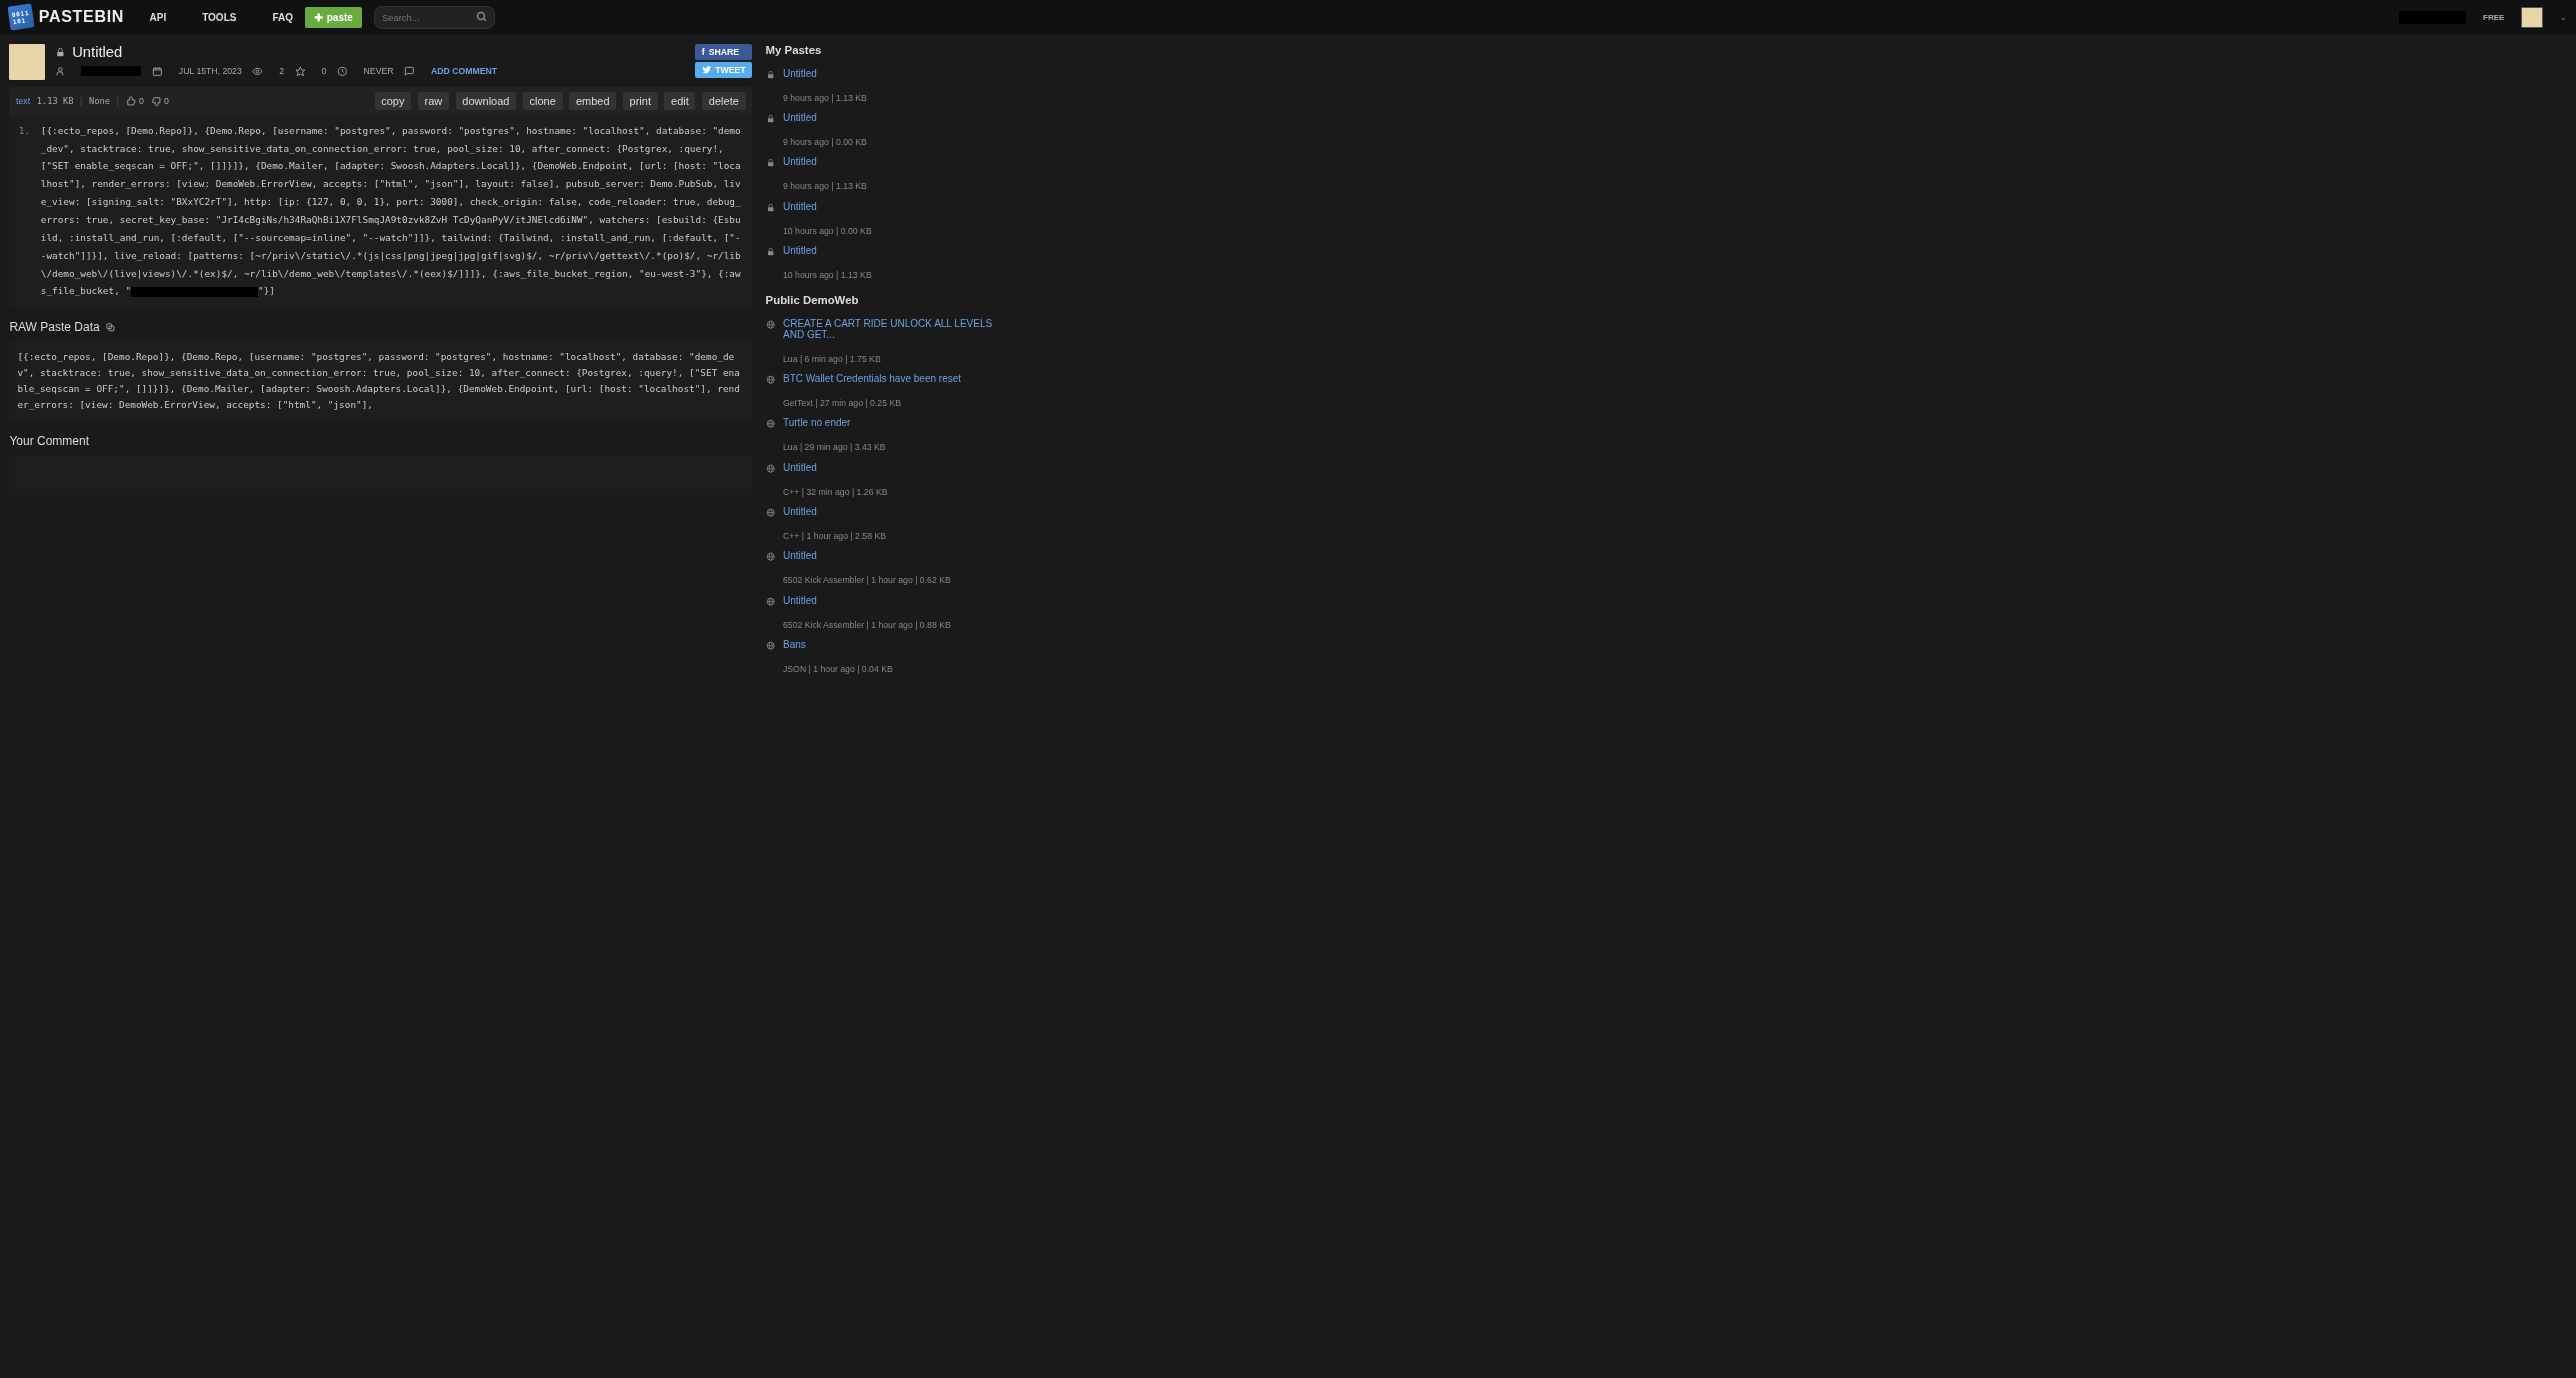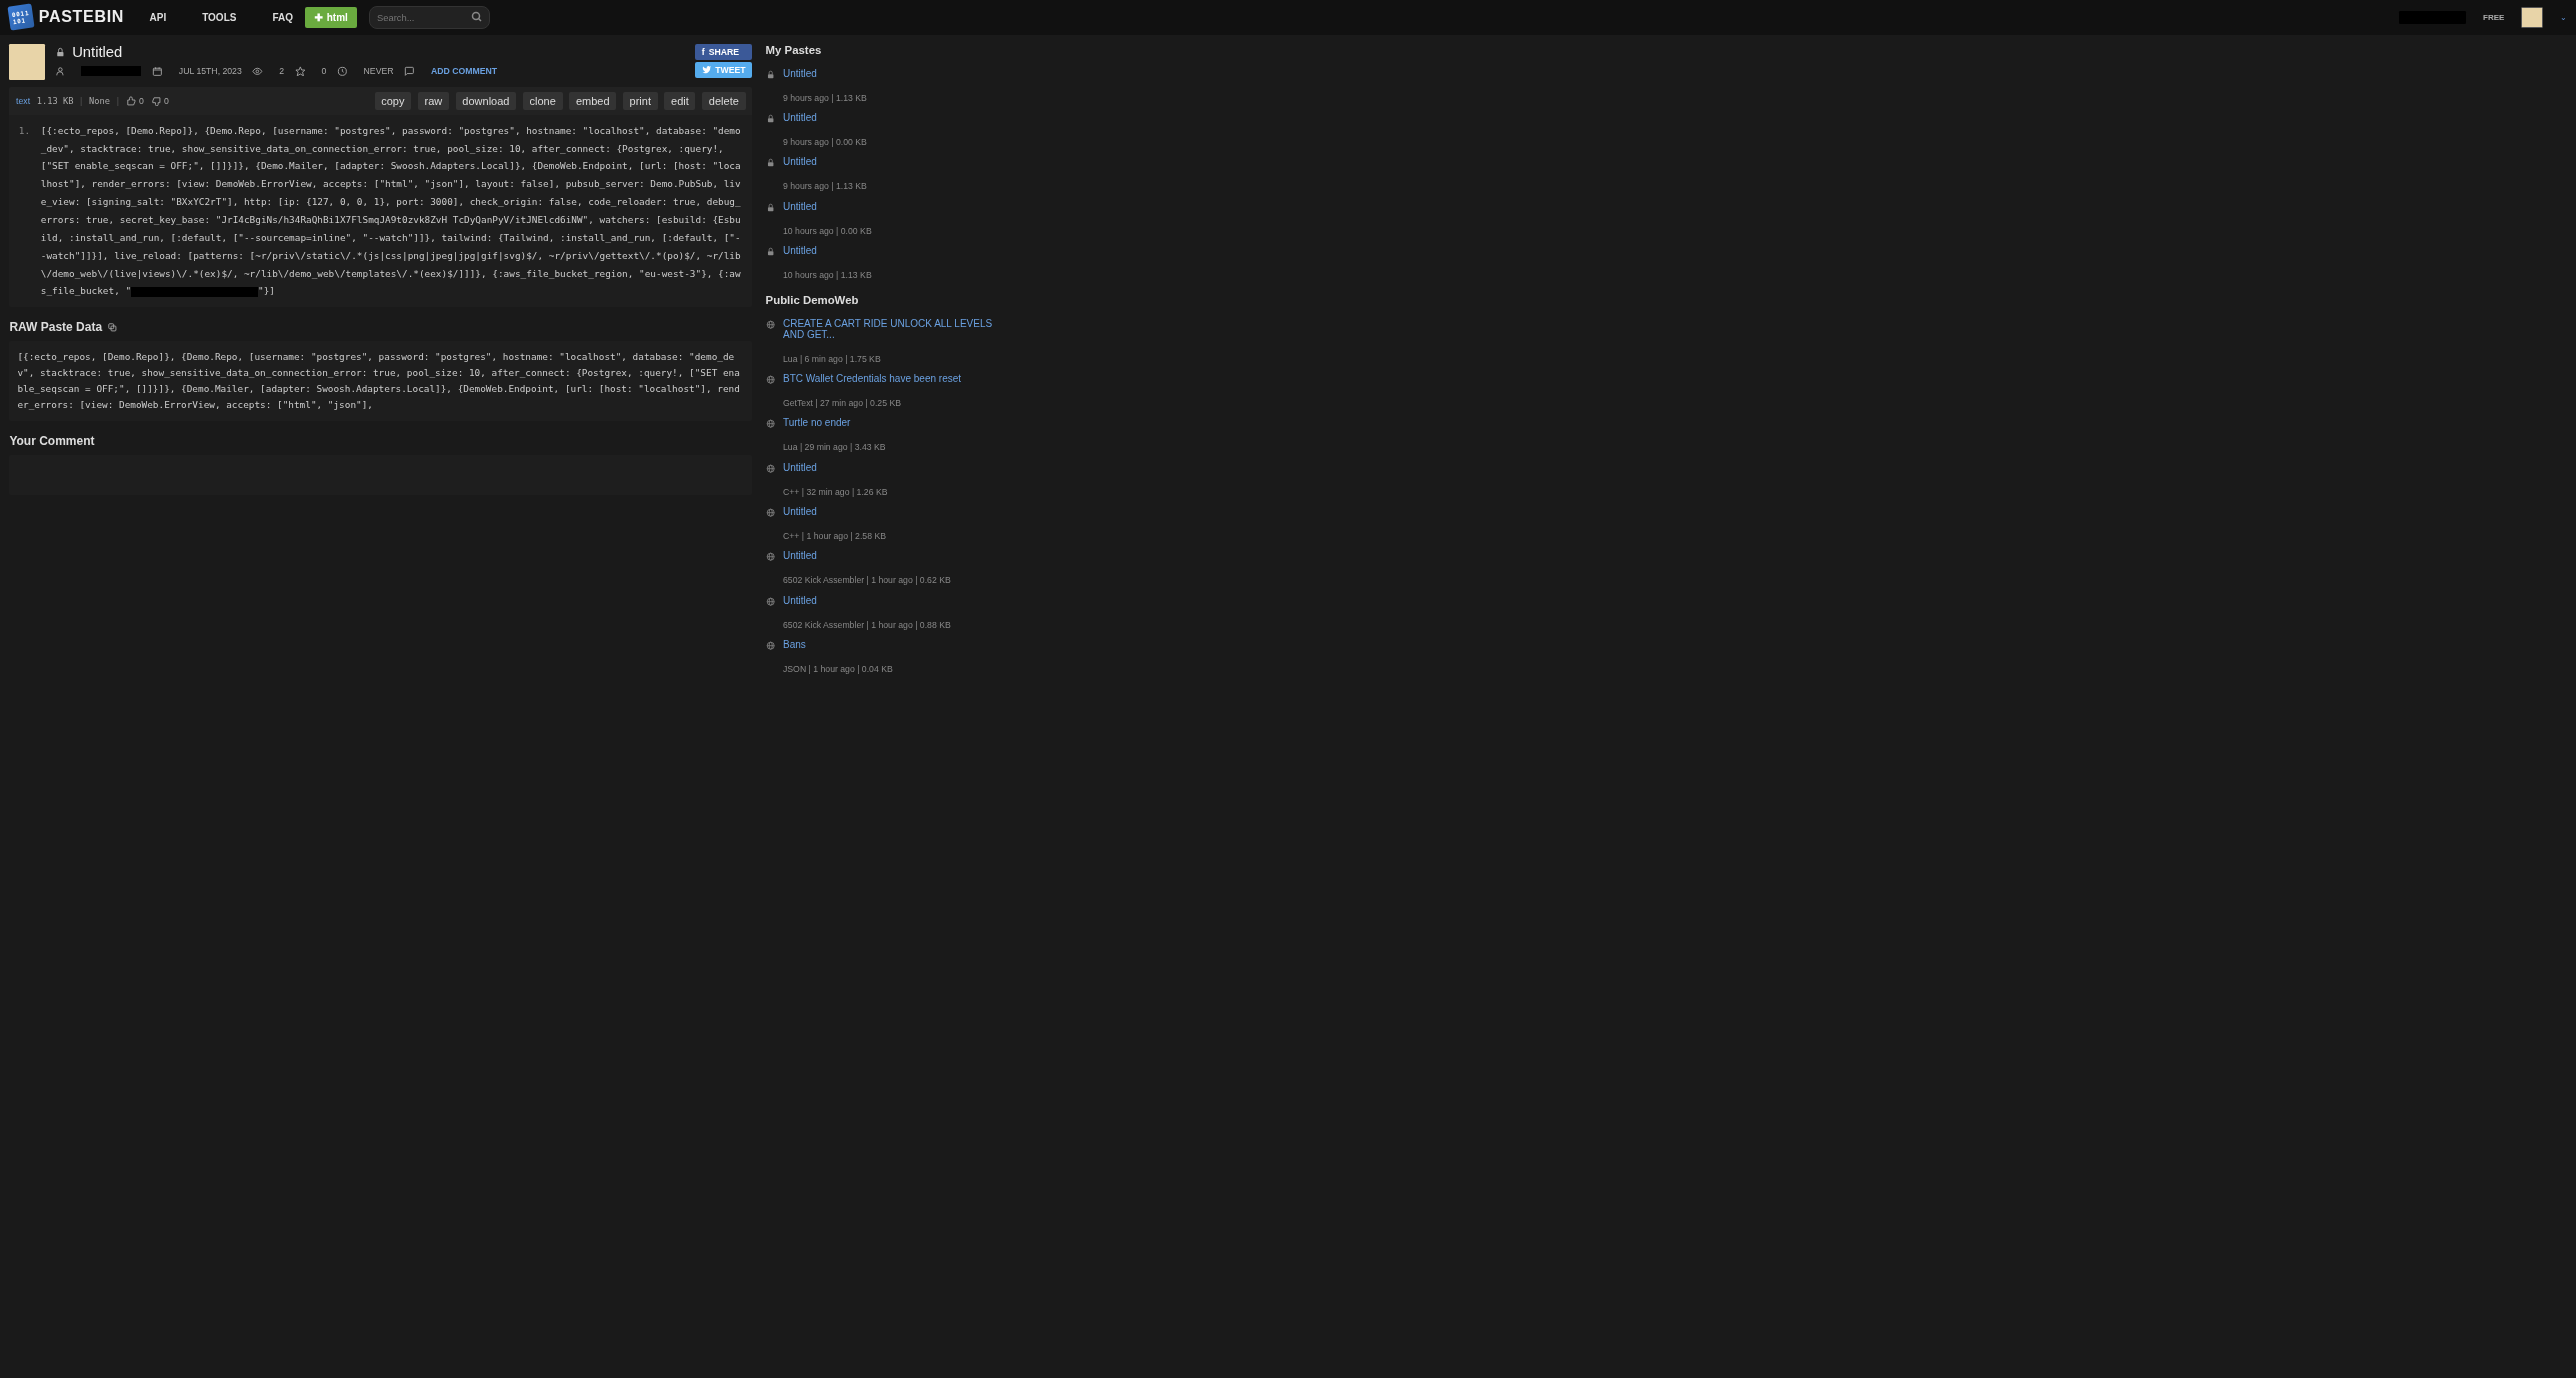--- a/index.html
+++ b/index.html
@@ -99,21 +99,21 @@
   font-family: "Menlo", "Consolas", monospace;
   font-size: 9.4px;
   line-height: 1.9;
   color: #ccc;
   display: flex;
   gap: 10.7px;
 }
 .line-no { color: #888; text-align: right; user-select: none;}
 .code-content { flex: 1; word-break: break-all; white-space: pre-wrap;}
 .redact { background: #000; display: inline-block; width: 127px; height: 9.4px; vertical-align: middle;}
-.section-h { font-size: 12px; color: #ddd; margin: 13.4px 0 6.7px; font-weight: 700; display: flex; align-items: center; gap: 5.4px;}
+.section-h { font-size: 12px; color: #ddd; margin: 13.4px 0 6.7px; font-weight: 400; display: flex; align-items: center; gap: 5.4px;}
 .raw-box {
   background: #1e1e1e;
   padding: 8px;
   font-family: "Menlo", "Consolas", monospace;
   font-size: 9.4px;
   line-height: 1.7;
   color: #ccc;
   border-radius: 2px;
   white-space: pre-wrap;
   word-break: break-all;
@@ -138,21 +138,21 @@
     <div class="logo-icon">0011<br>101</div>
     <span>PASTEBIN</span>
   </div>
   <div class="nav-links">
     <a>API</a>
     <a>TOOLS</a>
     <a>FAQ</a>
   </div>
   <button class="paste-btn">
     <span>✚</span>
-    <span>html</span>
+    <span>paste</span>
   </button>
   <div class="search-box">
     <input placeholder="Search..." style="">
     <span>
       <svg width="12" height="12" viewBox="0 0 24 24" fill="none" stroke="#888" stroke-width="3">
           <circle cx="10" cy="10" r="7"></circle>
           <line x1="20" y1="20" x2="15" y2="15"></line>
         </svg>
     </span>
   </div>

